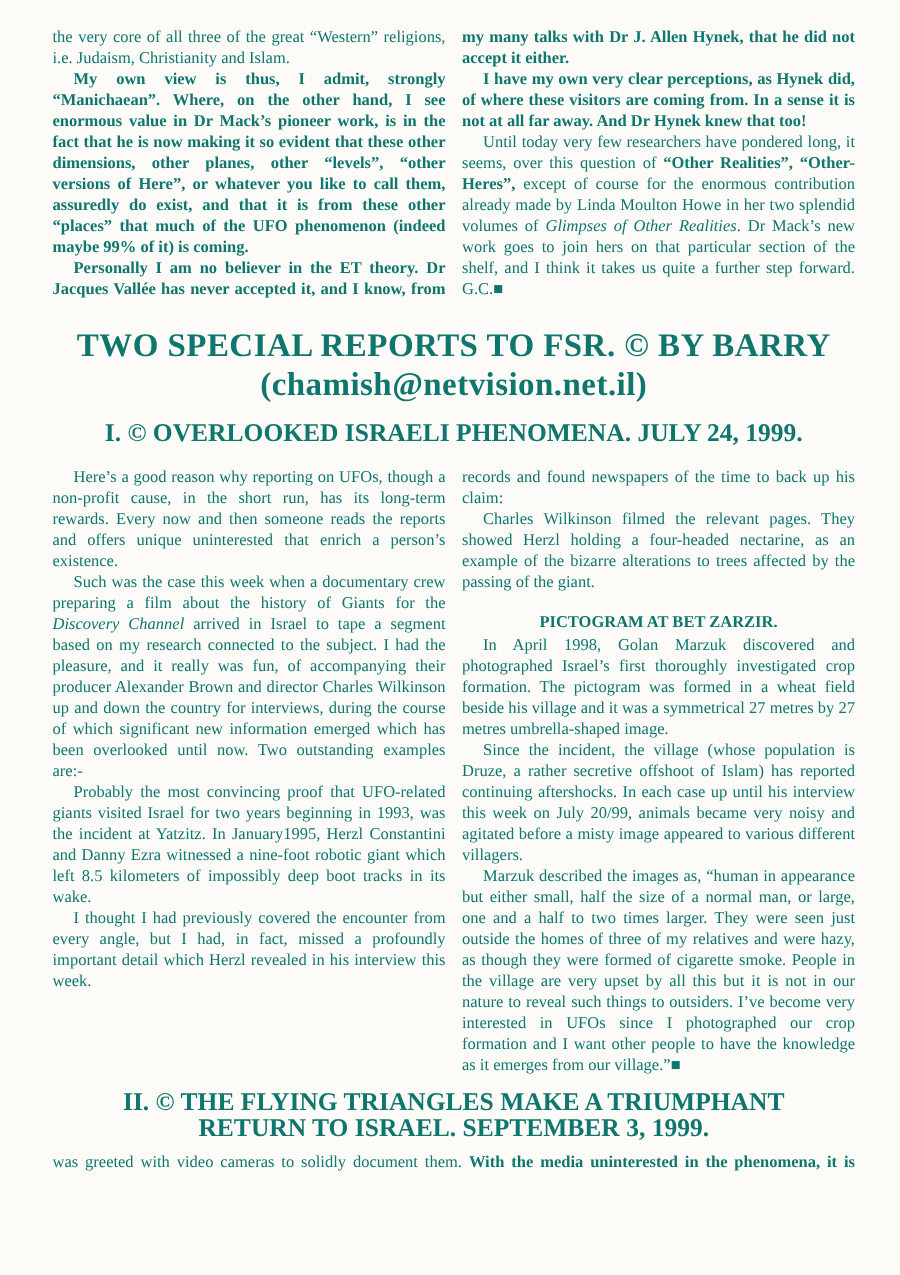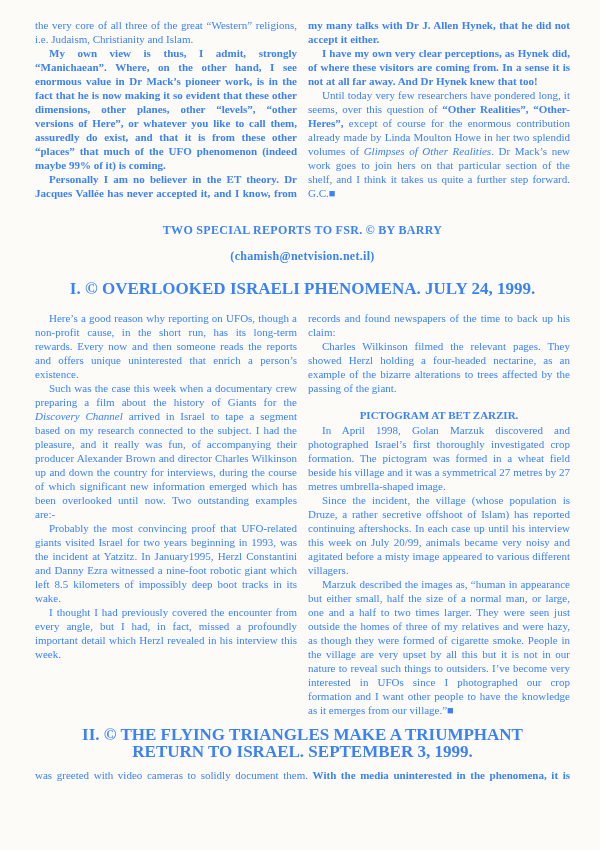--- a/index.html
+++ b/index.html
@@ -6,21 +6,21 @@
     margin: 0;
     padding: 0;
     background: #e9e8e6;
   }
   .page {
     position: relative;
     width: 600px;
     height: 850px;
     margin: 0 auto;
     background: #fcfbf8;
-    color: #3b82f6;
+    color: #0f766e;
     font-family: "Liberation Serif", "DejaVu Serif", serif;
     overflow: hidden;
     box-sizing: border-box;
     padding: 18px 30px 0 35px;
   }
   .two-col {
     display: flex;
     gap: 11px;
   }
   .col {
@@ -37,21 +37,21 @@
     text-indent: 14px;
   }
   p.no-indent { text-indent: 0; }
   p.fill-last { text-align-last: justify; }
   .bold { font-weight: bold; }
   .italic { font-style: italic; }
   .main-title {
     margin-top: 17px;
     text-align: center;
     font-weight: bold;
-    font-size: 12px;
+    font-size: 22px;
     line-height: 26px;
     letter-spacing: 0.3px;
   }
   .section-heading {
     text-align: center;
     font-weight: bold;
     font-size: 17px;
     line-height: 17px;
   }
   .section-heading.first { margin-top: 11px; }

